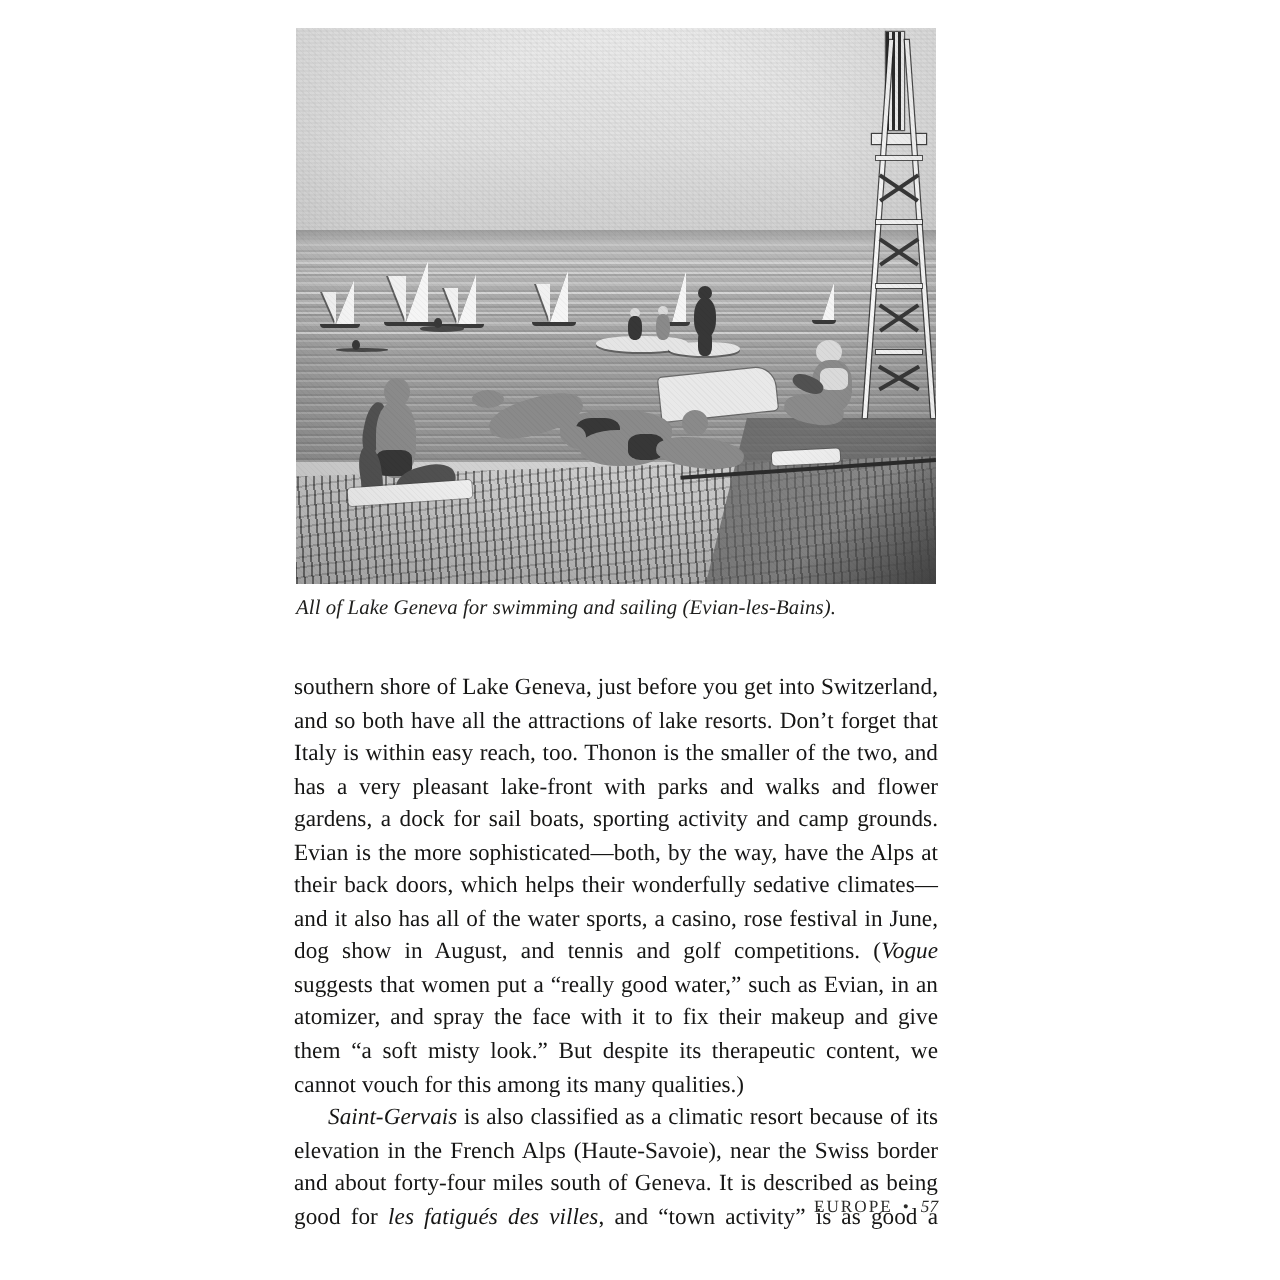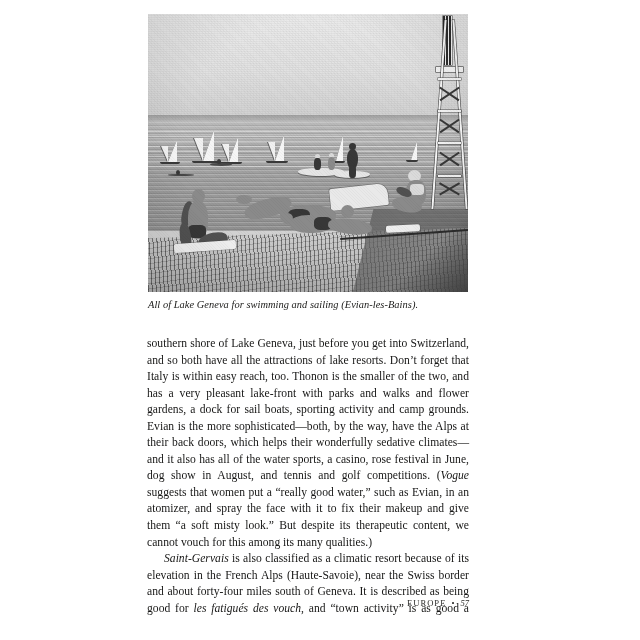--- a/index.html
+++ b/index.html
@@ -446,20 +446,20 @@
 
       <div class="halftone"></div>
       <div class="vignette"></div>
     </div>
   </div>
 
   <div class="caption">All of Lake Geneva for swimming and sailing (Evian-les-Bains).</div>
 
   <div class="textblock">
     <p id="p1"><span>southern shore of Lake Geneva, just before you get into Switzerland, and so both have all the attractions of lake resorts. Don’t forget that Italy is within easy reach, too. Thonon is the smaller of the two, and has a very pleasant lake-front with parks and walks and flower gardens, a dock for sail boats, sporting activity and camp grounds. Evian is the more sophisticated—both, by the way, have the Alps at their back doors, which helps their wonderfully sedative climates—and it also has all of the water sports, a casino, rose festival in June, dog show in August, and tennis and golf competitions. (</span><em>Vogue</em><span> suggests that women put a “really good water,” such as Evian, in an atomizer, and spray the face with it to fix their makeup and give them “a soft misty look.” But despite its therapeutic content, we cannot vouch for this among its many qualities.)</span></p>
-    <p class="indent last" id="p2"><em>Saint-Gervais</em><span> is also classified as a climatic resort because of its elevation in the French Alps (Haute-Savoie), near the Swiss border and about forty-four miles south of Geneva. It is described as being good for </span><em>les fatigués des vouch</em><span>, and “town activity” is as good a</span></p>
+    <p class="indent last" id="p2"><em>Saint-Gervais</em><span> is also classified as a climatic resort because of its elevation in the French Alps (Haute-Savoie), near the Swiss border and about forty-four miles south of Geneva. It is described as being good for </span><em>les fatigués des villes</em><span>, and “town activity” is as good a</span></p>
   </div>
 
   <div class="footer">
     <span>EUROPE</span><span class="dot">•</span><span class="pageno">57</span>
   </div>
 
 </div>
 
 </body></html>

